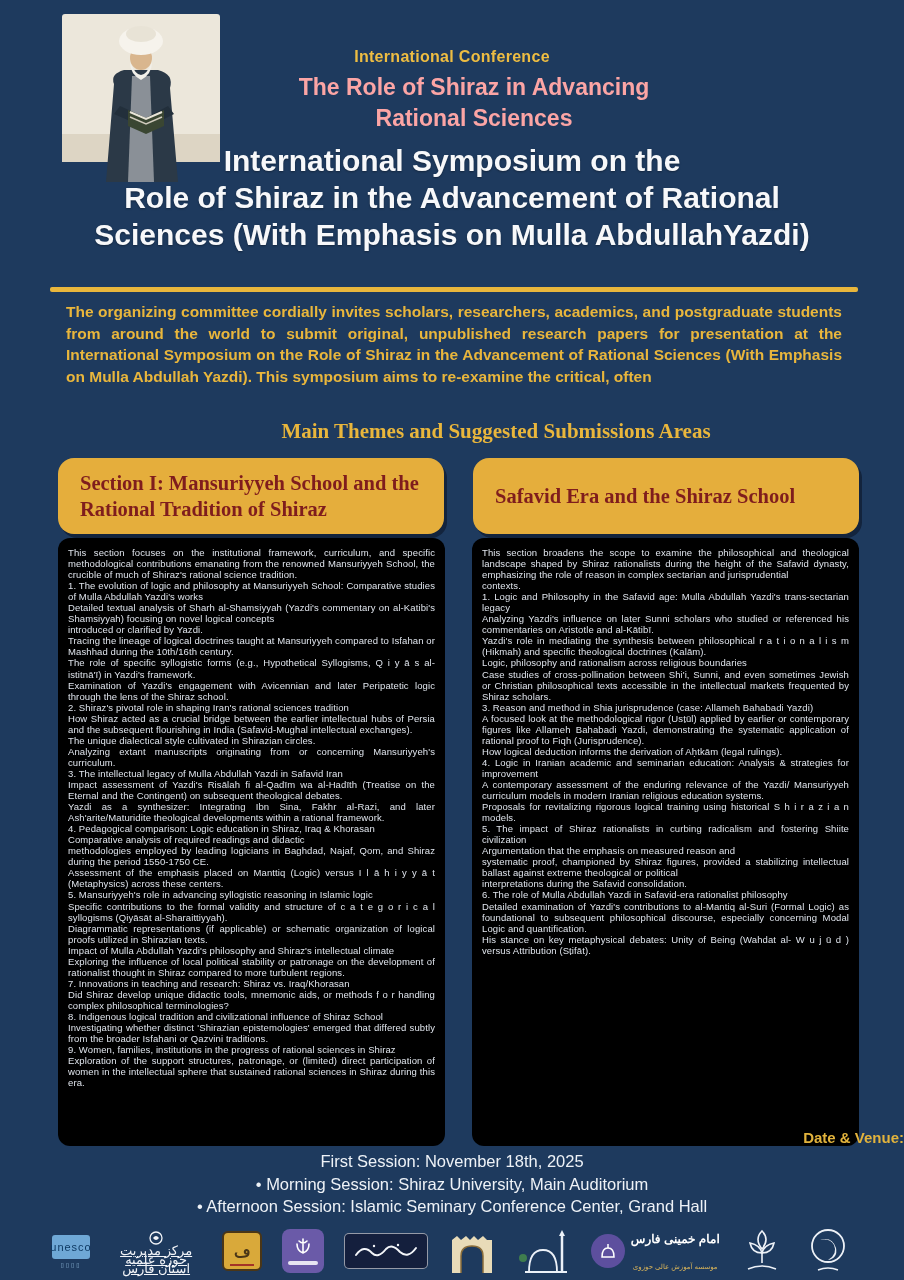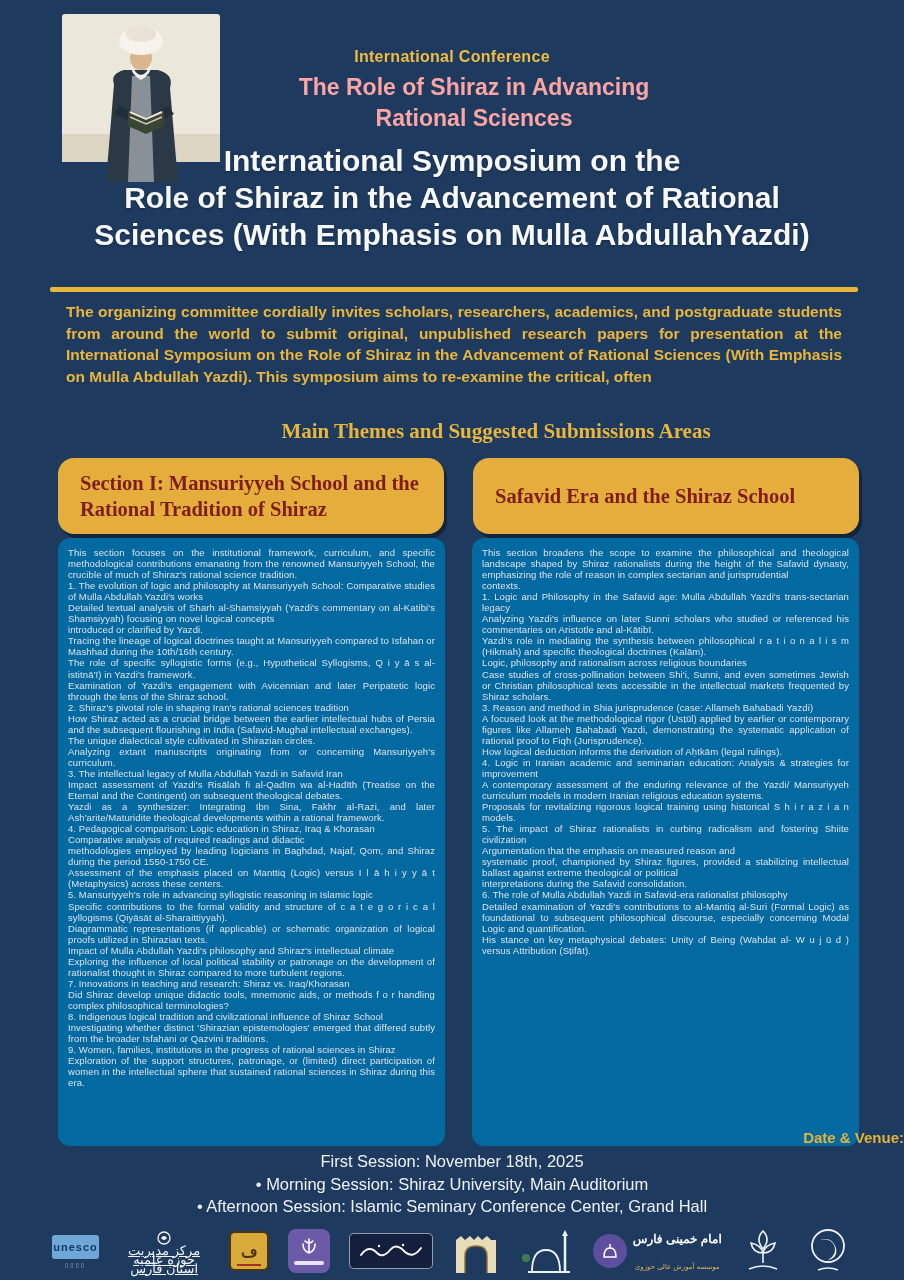--- a/index.html
+++ b/index.html
@@ -50,21 +50,21 @@
     padding:0 0 0 22px;box-sizing:border-box;
   }
   .sec-header.left{left:58px;}
   .sec-header.right{left:473px;}
   .sec-title-line{
     font-family:"Liberation Serif",serif;font-weight:bold;
     color:#7f1d1d;font-size:20.5px;line-height:26px;display:block;
   }
   .sec-panel{
     position:absolute;top:538px;width:387px;height:608px;
-    background:#0369a1;border-radius:12px;
+    background:#000000;border-radius:12px;
     padding:9px 10px;box-sizing:border-box;overflow:hidden;
   }
   .sec-panel.left{left:58px;}
   .sec-panel.right{left:472px;}
   .sec-panel p{
     margin:0;color:#dfe4ec;font-size:9.5px;line-height:11.05px;
     text-align:justify;letter-spacing:.1px;
   }
   
   .venue-heading{
@@ -77,22 +77,22 @@
   .venue-lines p{
     margin:0;color:#eef2f7;font-size:16.5px;line-height:22.5px;font-weight:500;
   }
   
   .logos{
     position:absolute;left:52px;top:1224px;width:800px;height:54px;
     display:flex;justify-content:space-between;align-items:center;
   }
   .logo{display:flex;flex-direction:column;align-items:center;justify-content:center;}
   .unesco-tile{
-    width:47px;height:24px;background:#6fa8d6;border-radius:3px;
-    color:#0e3a63;font-weight:bold;font-size:11px;letter-spacing:1px;
+    width:38px;height:24px;background:#6fa8d6;border-radius:3px;
+    color:#0e3a63;font-weight:normal;font-size:11px;letter-spacing:1px;
     display:flex;align-items:center;justify-content:center;
   }
   .unesco-sub{color:#8fb8d8;font-size:6px;margin-top:2px;letter-spacing:2px;}
   .hawzeh-text{
     color:#f2f4f8;font-size:13px;width:92px;text-align:center;line-height:9px;direction:rtl;text-decoration:underline;
   }
   .gold-tile{
     width:40px;height:40px;background:#d9a93a;border-radius:6px;
     border:2px solid #4a3617;box-sizing:border-box;position:relative;
     display:flex;align-items:center;justify-content:center;

